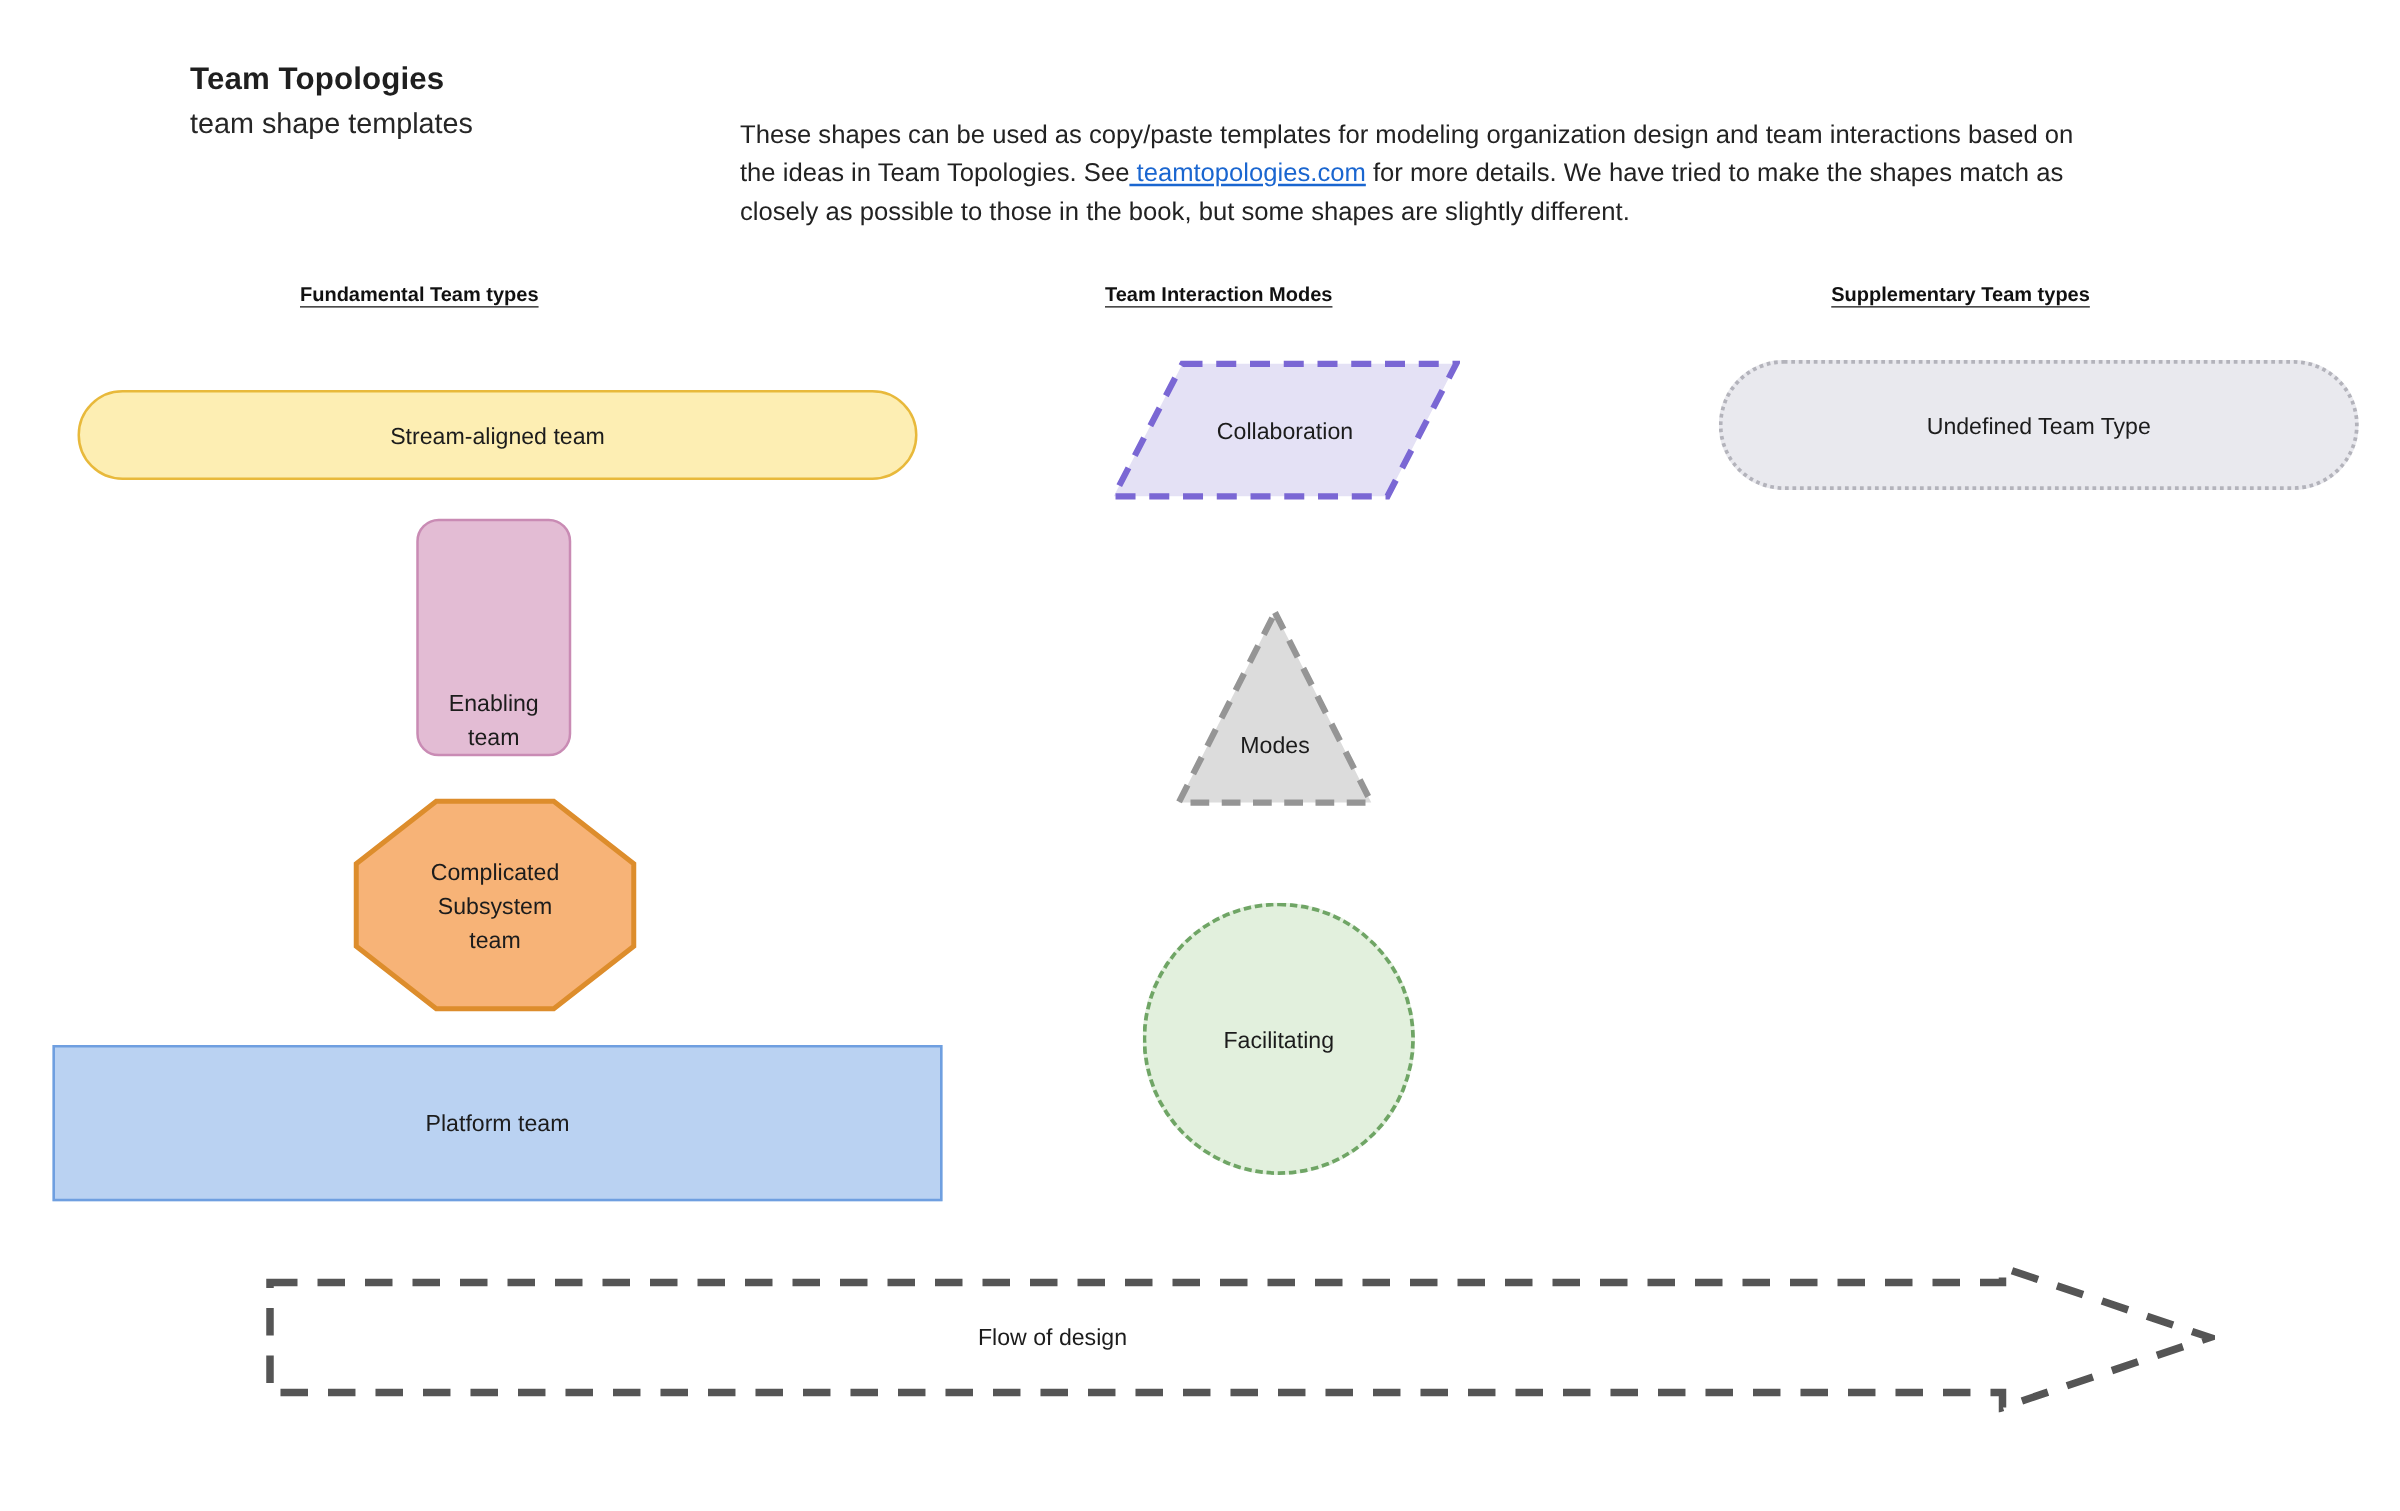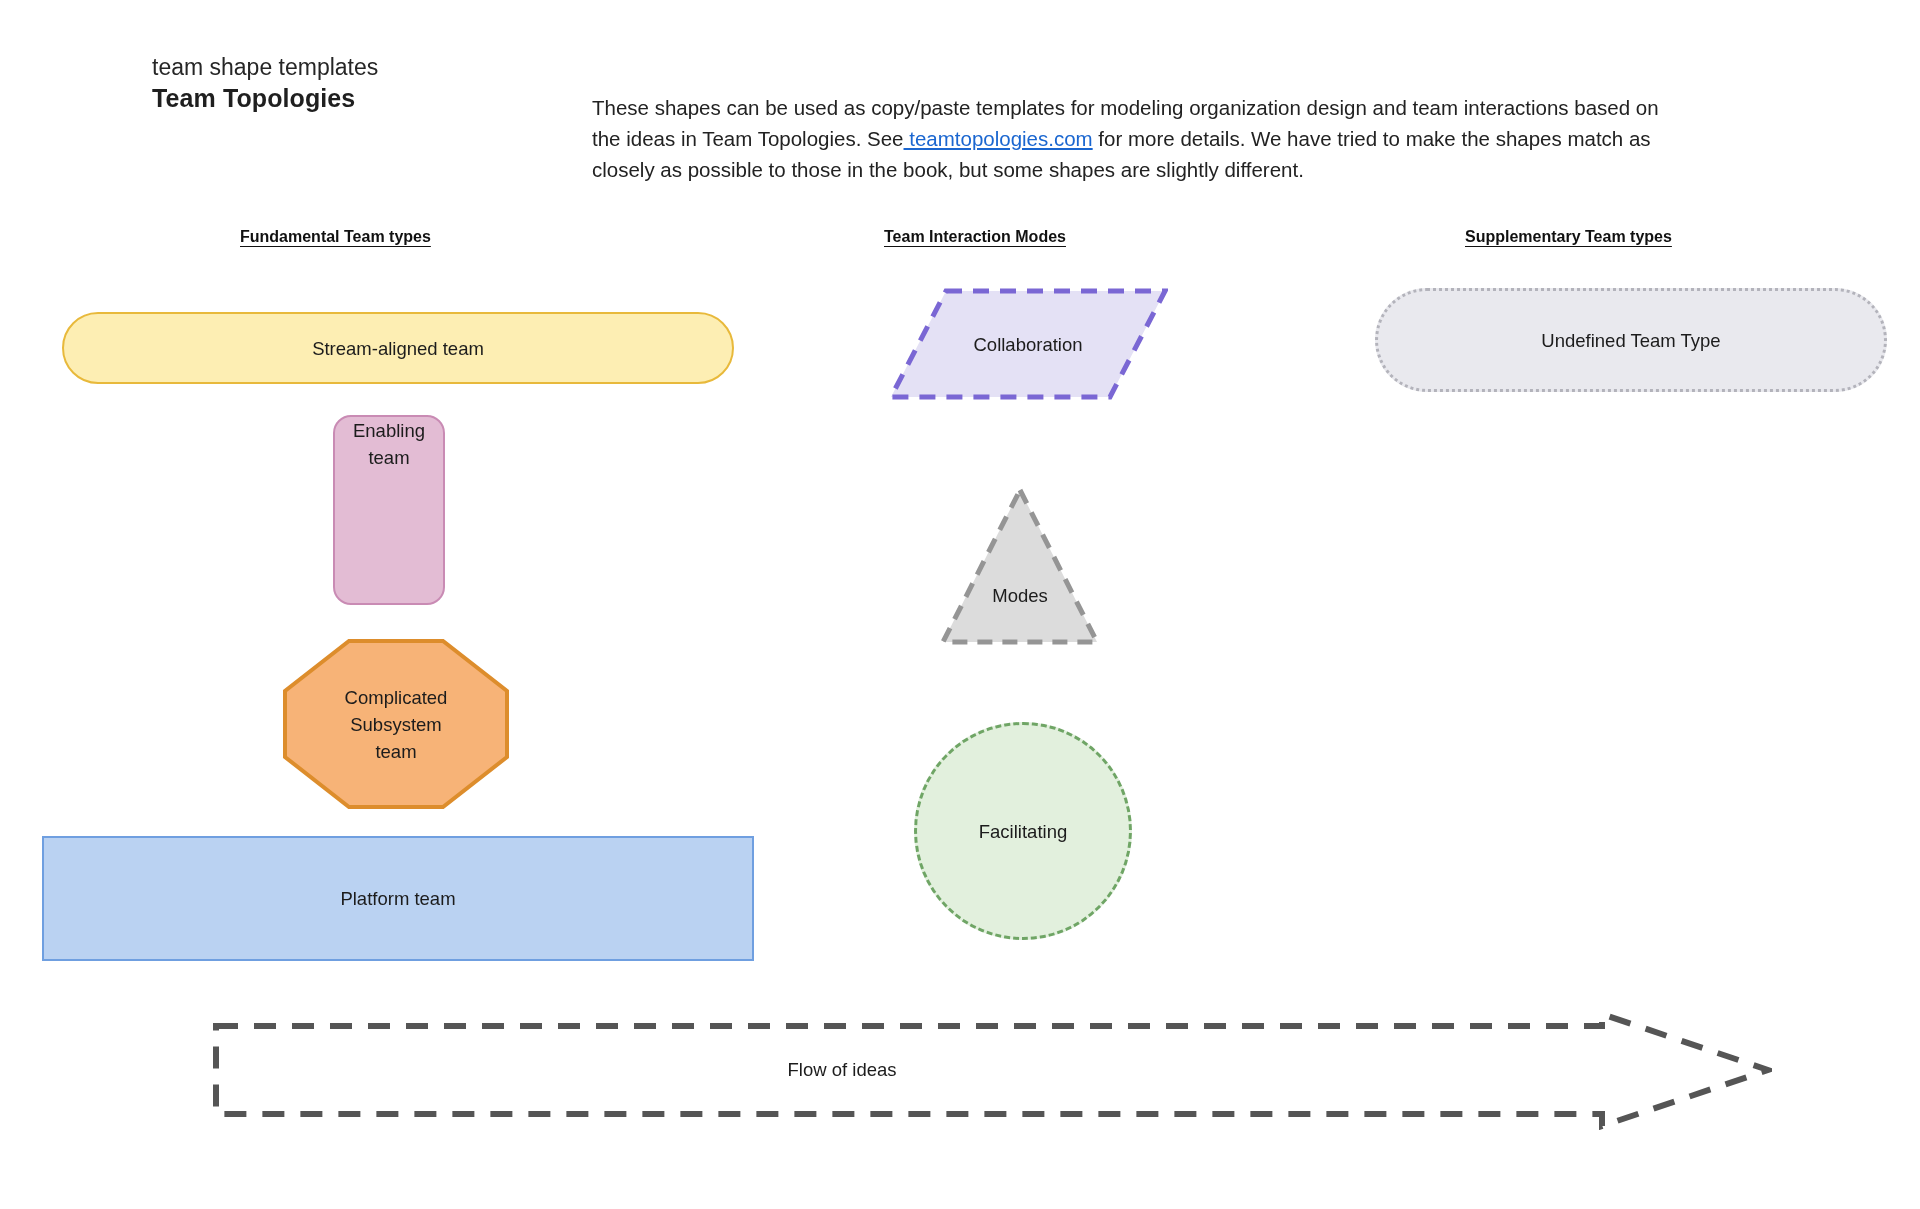--- a/index.html
+++ b/index.html
@@ -93,27 +93,27 @@
     display: flex;
     align-items: center;
     justify-content: center;
     box-sizing: border-box;
   }
 
   #shape-enabling {
     position: absolute;
     left: 333px;
     top: 415px;
-    width: 112px;
+    width: 124px;
     height: 190px;
     background: #e3bcd4;
     border: 2.5px solid #c98bb4;
     border-radius: 18px;
     display: flex;
-    align-items: flex-start;
+    align-items: flex-end;
     justify-content: center;
     box-sizing: border-box;
   }
 
   #shape-complicated {
     position: absolute;
     left: 282px;
     top: 638px;
     width: 228px;
     height: 172px;
@@ -226,22 +226,22 @@
     top: 46px;
     display: flex;
     align-items: center;
     justify-content: center;
   }
 </style>
 </head>
 <body>
 
 <div id="header-title-block">
+  <div id="title-main">Team Topologies</div>
   <div id="title-sub">team shape templates</div>
-  <div id="title-main">Team Topologies</div>
 </div>
 
 <div id="header-description"><span>These shapes can be used as copy/paste templates for modeling organization design and team interactions based on the ideas in Team Topologies. See</span><a class="link" href="#"> teamtopologies.com</a><span> for more details. We have tried to make the shapes match as closely as possible to those in the book, but some shapes are slightly different.</span></div>
 
 <div class="column-heading" id="heading-fundamental">Fundamental Team types</div>
 <div class="column-heading" id="heading-interaction">Team Interaction Modes</div>
 <div class="column-heading" id="heading-supplementary">Supplementary Team types</div>
 
 <div id="shape-stream-aligned">
   <span class="shape-label">Stream-aligned team</span>
@@ -284,14 +284,14 @@
 </div>
 
 <div id="shape-undefined">
   <span class="shape-label">Undefined Team Type</span>
 </div>
 
 <div id="shape-flow-of-change">
   <svg viewBox="0 0 1560 120" preserveAspectRatio="none">
     <polygon points="4,16 1390,16 1390,4 1556,60 1390,116 1390,104 4,104" fill="#ffffff" stroke="#555555" stroke-width="6" stroke-dasharray="22 16"></polygon>
   </svg>
-  <span class="shape-label">Flow of ideas</span>
+  <span class="shape-label">Flow of design</span>
 </div>
 
 </body></html>

